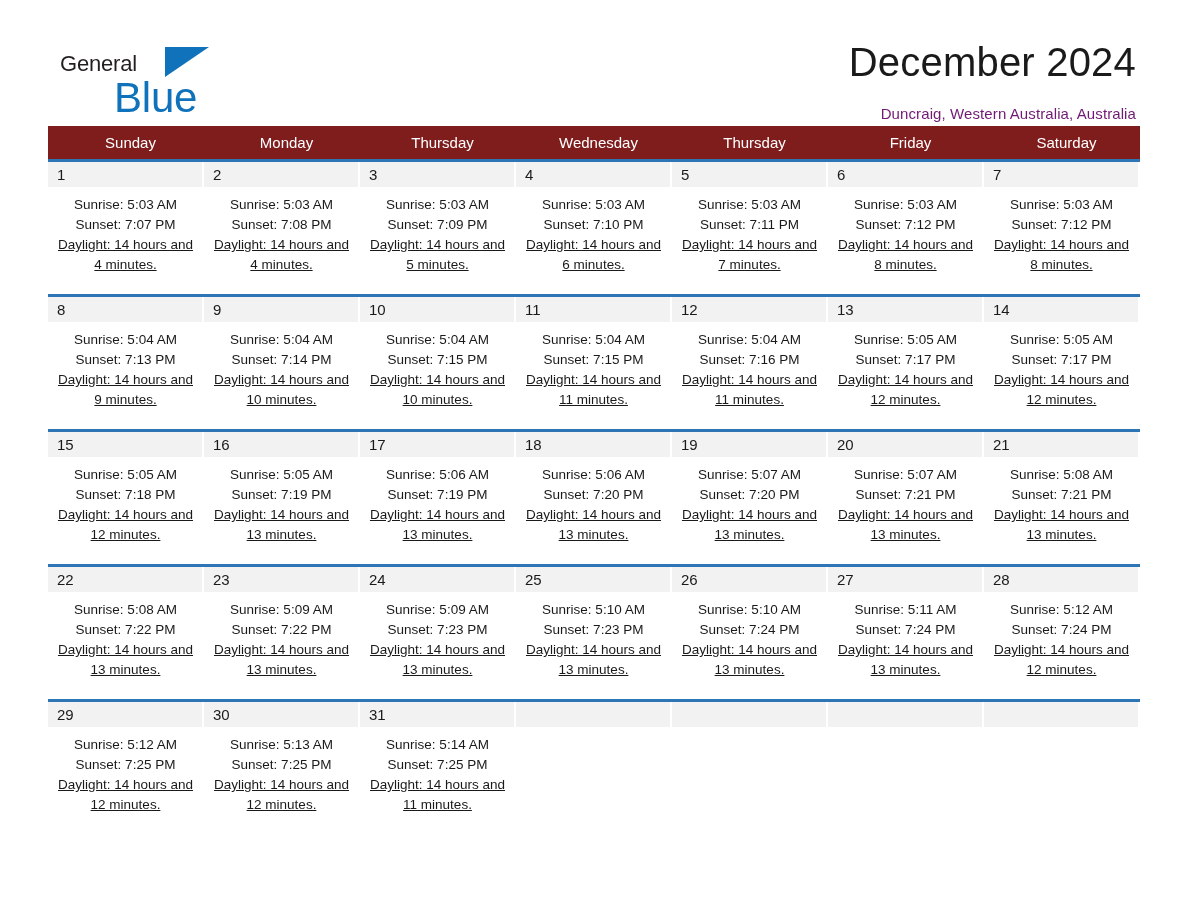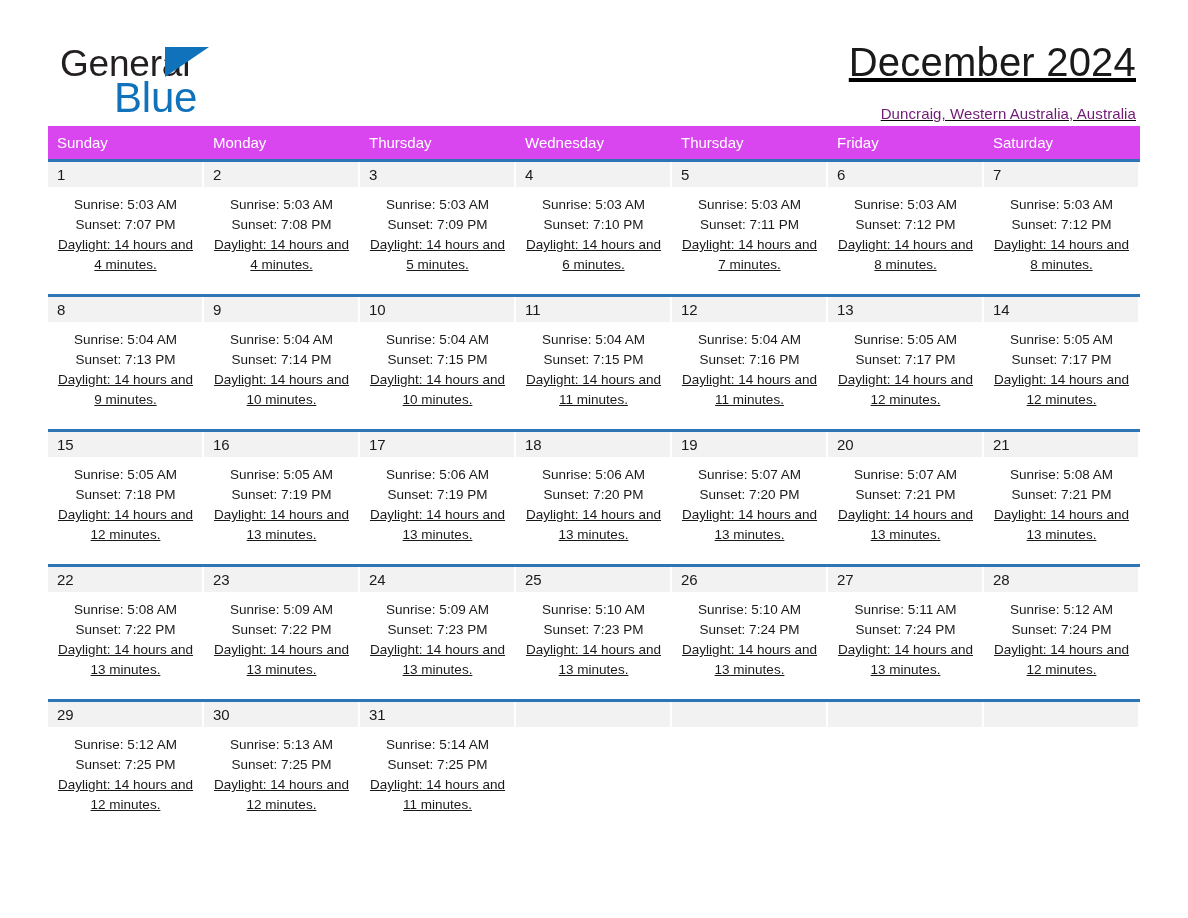--- a/index.html
+++ b/index.html
@@ -32,21 +32,21 @@
   .logo {
     position: absolute;
     left: 12px;
     top: 45px;
     width: 300px;
     height: 78px;
   }
   .logo-row1 {
     position: relative;
     display: block;
-    font-size: 37px;
+    font-size: 22px;
     line-height: 38px;
     letter-spacing: -0.2px;
     color: #231f20;
     font-family: "Liberation Sans", sans-serif;
   }
   .logo-tri {
     position: absolute;
     left: 105px;
     top: 2px;
     width: 0;
@@ -59,21 +59,20 @@
     margin-left: 54px;
     margin-top: -4px;
     font-size: 42px;
     line-height: 38px;
     letter-spacing: -0.2px;
     color: #1072ba;
   }
   .title-wrap {
     text-align: right;
     padding-right: 4px;
-    text-decoration: underline;
   }
   .cal-title {
     font-size: 40px;
     line-height: 48px;
     font-weight: normal;
     color: #1a1a1a;
     margin: 0;
     letter-spacing: 0.2px;
   }
   .cal-subtitle {
@@ -85,22 +84,23 @@
     letter-spacing: 0.1px;
   }
 
   
   .calendar {
     width: 1092px;
     margin-top: 18px;
   }
   .dow-row {
     display: flex;
-    background: #d946ef;
+    background: #7f1d1d;
     height: 33px;
+    text-align: center;
   }
   .dow {
     flex: 1 1 0;
     color: #ffffff;
     font-size: 15px;
     line-height: 33px;
     padding-left: 9px;
     box-sizing: border-box;
     white-space: nowrap;
   }

